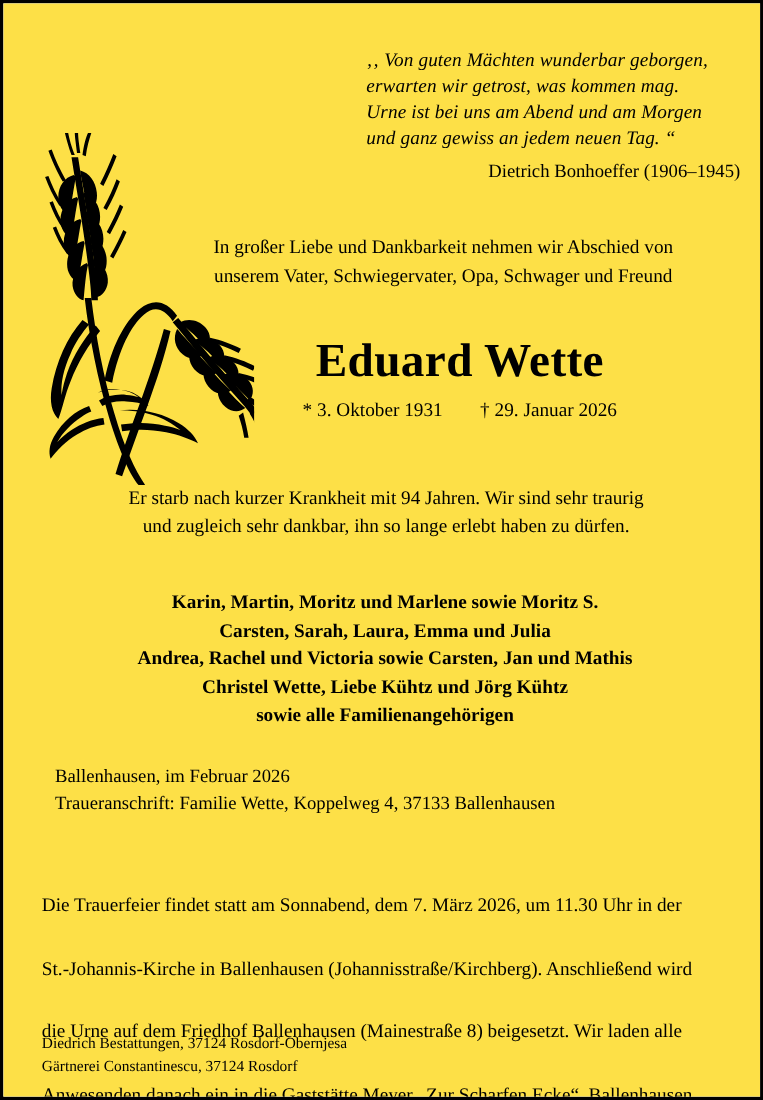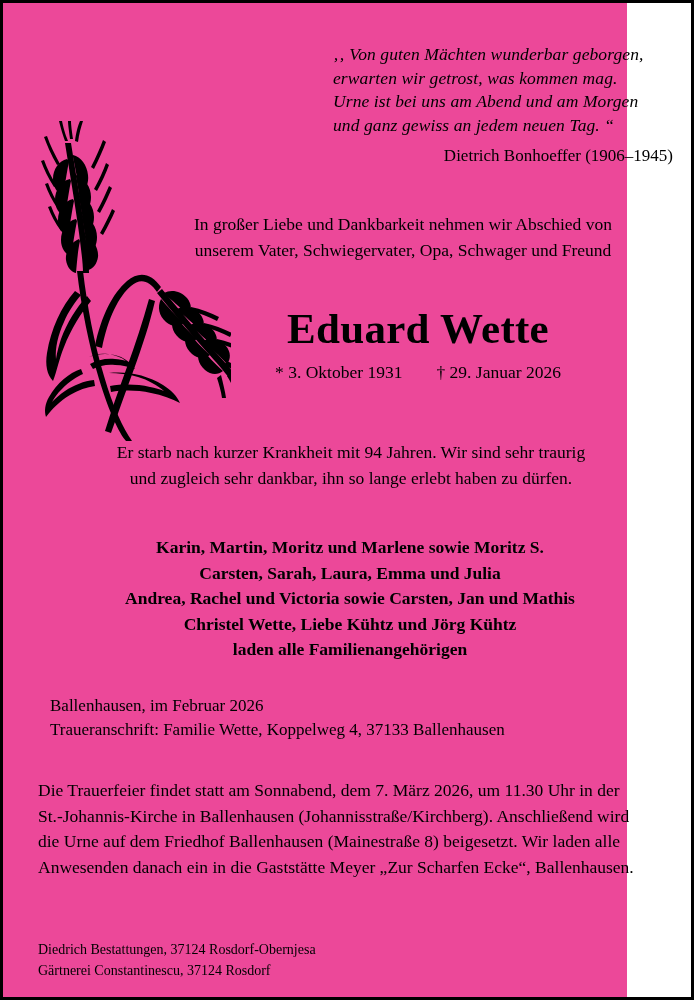--- a/index.html
+++ b/index.html
@@ -16,23 +16,23 @@
     width: 694px;
     height: 1000px;
     background: #ffffff;
     box-sizing: border-box;
     border: 3px solid #000000;
     overflow: hidden;
   }
   .inner {
     position: absolute;
     left: 0; top: 0;
-    width: 624px;
+    width: 688px;
     height: 994px;
-    background: #ec4899;
+    background: #fde047;
   }
 
   
   .wheat {
     position: absolute;
     left: 28px;
     top: 118px;
     width: 200px;
     height: 320px;
   }
@@ -147,20 +147,21 @@
     position: absolute;
     left: 35px;
     top: 775px;
     width: 624px;
     text-align: left;
   }
   .ceremony-line {
     font-size: 17.5px;
     line-height: 25.5px;
     white-space: nowrap;
+    margin-top: 32px;
   }
 
   
   .providers {
     position: absolute;
     left: 35px;
     top: 912px;
     width: 620px;
     text-align: left;
     margin-top: 24px;
@@ -278,21 +279,21 @@
     <div class="passing">
       <div class="passing-line">Er starb nach kurzer Krankheit mit 94 Jahren. Wir sind sehr traurig</div>
       <div class="passing-line">und zugleich sehr dankbar, ihn so lange erlebt haben zu dürfen.</div>
     </div>
 
     <div class="survivors">
       <div class="survivor-line">Karin, Martin, Moritz und Marlene sowie Moritz S.</div>
       <div class="survivor-line">Carsten, Sarah, Laura, Emma und Julia</div>
       <div class="survivor-line">Andrea, Rachel und Victoria sowie Carsten, Jan und Mathis</div>
       <div class="survivor-line">Christel Wette, Liebe Kühtz und Jörg Kühtz</div>
-      <div class="survivor-line">laden alle Familienangehörigen</div>
+      <div class="survivor-line">sowie alle Familienangehörigen</div>
     </div>
 
     <div class="address">
       <div class="address-line">Ballenhausen, im Februar 2026</div>
       <div class="address-line">Traueranschrift: Familie Wette, Koppelweg 4, 37133 Ballenhausen</div>
     </div>
 
     <div class="ceremony">
       <div class="ceremony-line">Die Trauerfeier findet statt am Sonnabend, dem 7. März 2026, um 11.30 Uhr in der</div>
       <div class="ceremony-line">St.-Johannis-Kirche in Ballenhausen (Johannisstraße/Kirchberg). Anschließend wird</div>

